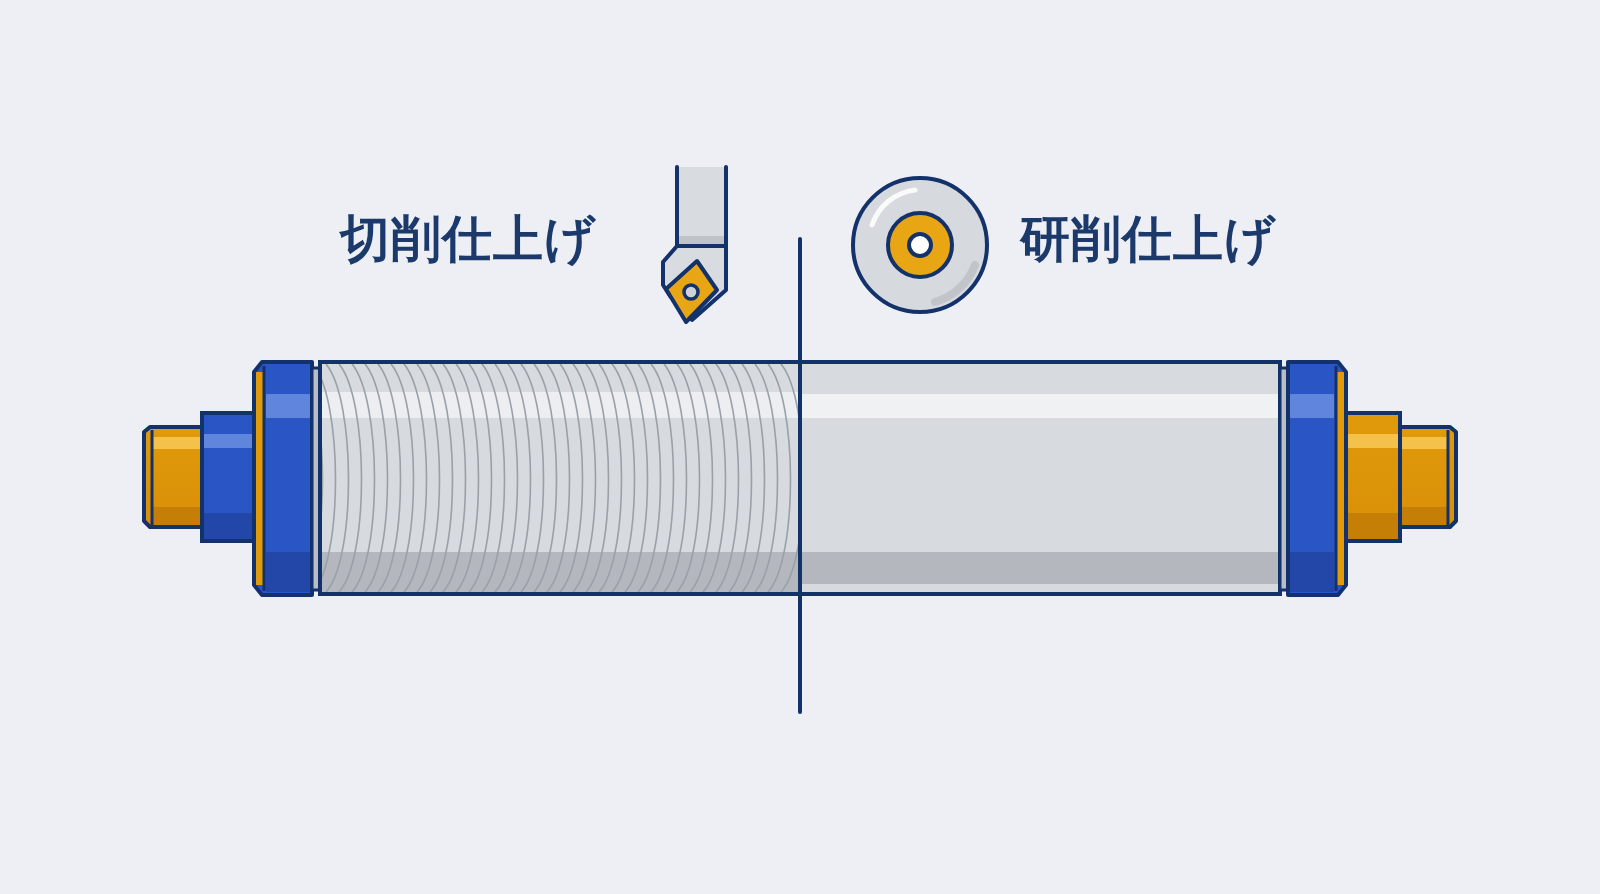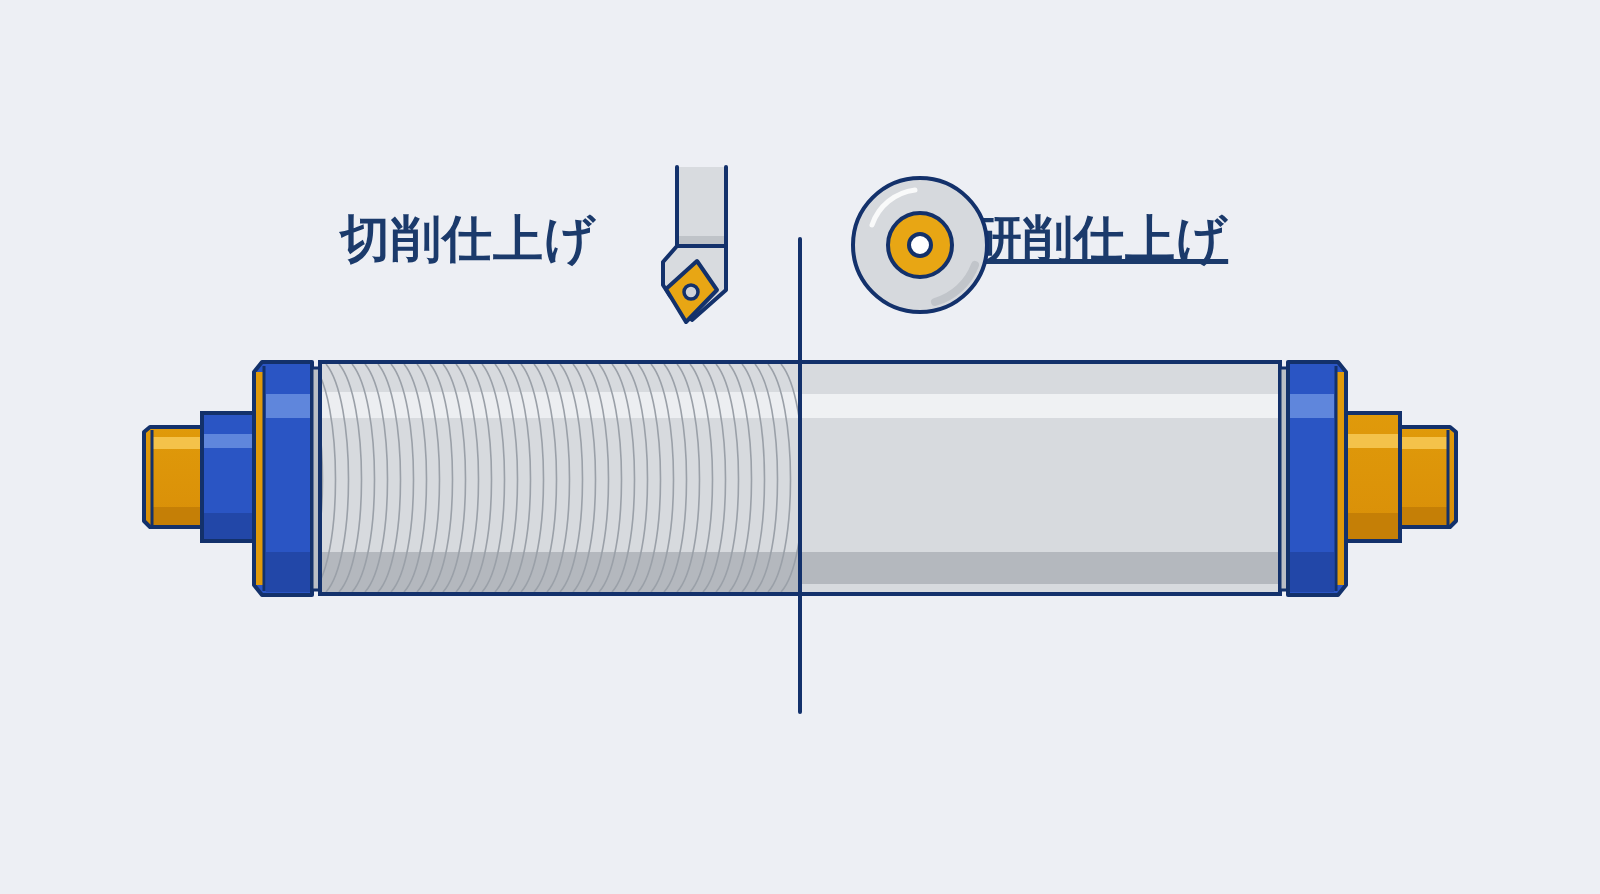--- a/index.html
+++ b/index.html
@@ -12,21 +12,21 @@
   .label {
     position: absolute;
     font-size: 50px;
     font-weight: bold;
     color: #1b3a6b;
     letter-spacing: 1px;
     line-height: 1;
     white-space: nowrap;
   }
   #label-left { left: 340px; top: 214px; }
-  #label-right { left: 972px; top: 214px; text-decoration: underline; }
+  #label-right { left: 1020px; top: 214px; }
   svg.stage { position: absolute; left: 0; top: 0; }
 </style>
 </head>
 <body>
 
 <div class="label" id="label-left">切削仕上げ</div>
 <div class="label" id="label-right">研削仕上げ</div>
 
 <svg class="stage" width="1600" height="894" viewBox="0 0 1600 894">
   <defs>

